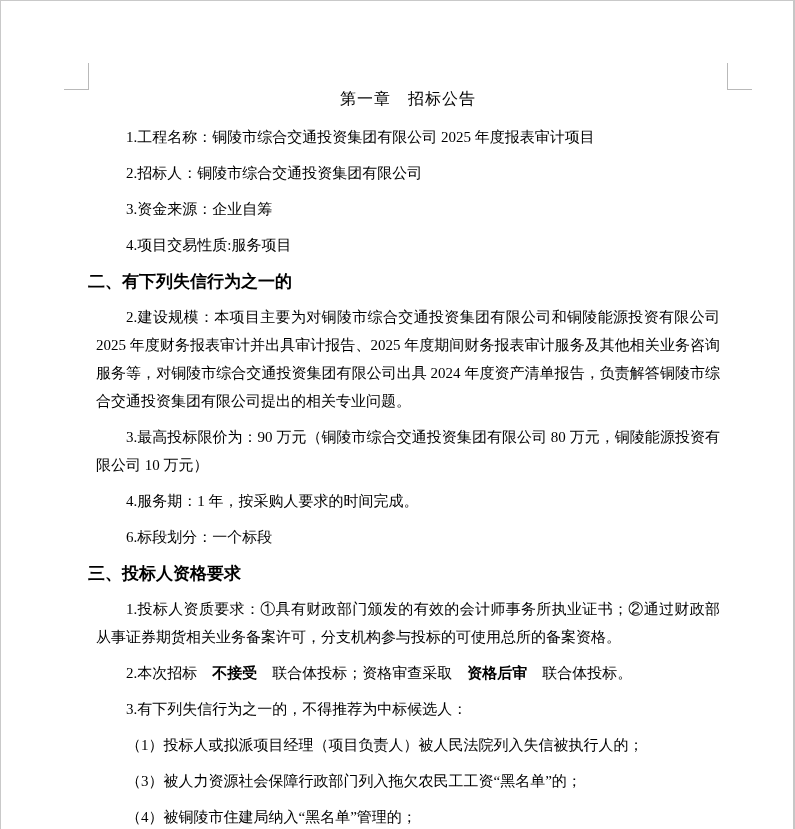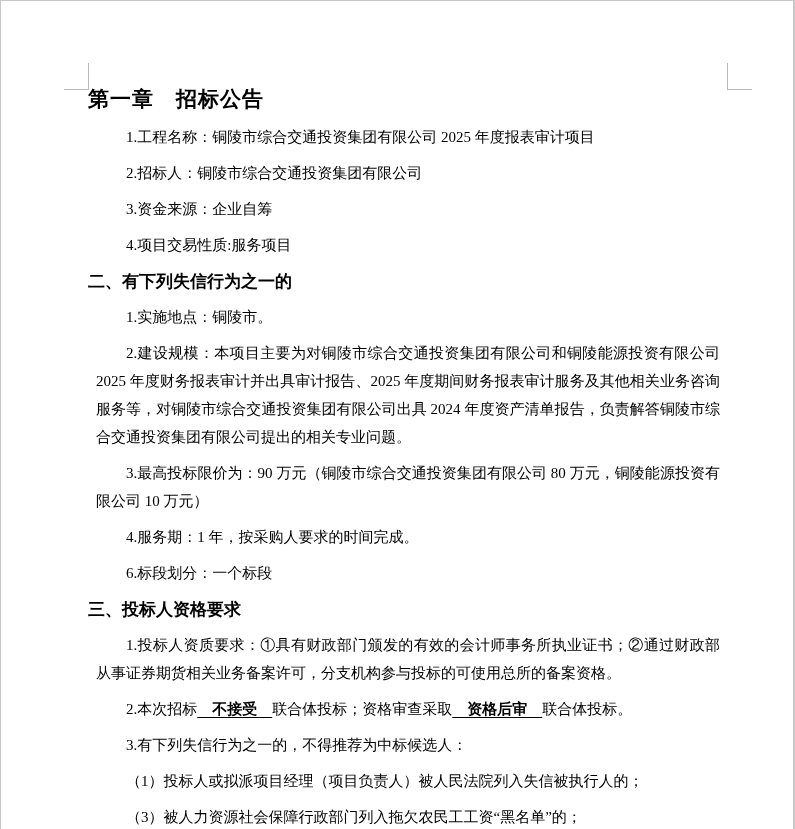--- a/index.html
+++ b/index.html
@@ -36,61 +36,60 @@
     border-left: 1px solid #b9b9b9;
     border-bottom: 1px solid #b9b9b9;
   }
   .content {
     position: absolute;
     left: 87px;
     top: 84px;
     width: 640px;
   }
   .doc-title {
-    font-size: 21px;
-    font-weight: bold;
+    font-size: 16px;
+    font-weight: normal;
+    text-align: center;
     line-height: 28px;
     margin: 0 0 10px 0;
     letter-spacing: 1px;
   }
   .heading {
     font-size: 17px;
     font-weight: bold;
     line-height: 24px;
     margin: 11px 0 9px 0;
   }
   .para {
     font-size: 15px;
     line-height: 28px;
     text-align: justify;
     text-indent: 2em;
     margin: 8px;
   }
   .bu {
     font-weight: bold;
-    text-decoration: underline;
     text-underline-offset: 3px;
     white-space: pre;
   }
 </style>
 </head>
 <body>
 
 <div class="page">
   <div class="boundary-mark left"></div>
   <div class="boundary-mark right"></div>
   <div class="content">
     <h1 class="doc-title">第一章　招标公告</h1>
     <div id="blocks">
         <p class="para">1.工程名称：铜陵市综合交通投资集团有限公司 2025 年度报表审计项目</p>
         <p class="para">2.招标人：铜陵市综合交通投资集团有限公司</p>
         <p class="para">3.资金来源：企业自筹</p>
         <p class="para">4.项目交易性质:服务项目</p>
         <h2 class="heading">二、有下列失信行为之一的</h2>
-        <p class="para">1.实施地点：铜陵市。</p>
         <p class="para">2.建设规模：本项目主要为对铜陵市综合交通投资集团有限公司和铜陵能源投资有限公司 2025 年度财务报表审计并出具审计报告、2025 年度期间财务报表审计服务及其他相关业务咨询服务等，对铜陵市综合交通投资集团有限公司出具 2024 年度资产清单报告，负责解答铜陵市综合交通投资集团有限公司提出的相关专业问题。</p>
         <p class="para">3.最高投标限价为：90 万元（铜陵市综合交通投资集团有限公司 80 万元，铜陵能源投资有限公司 10 万元）</p>
         <p class="para">4.服务期：1 年，按采购人要求的时间完成。</p>
         <p class="para">6.标段划分：一个标段</p>
         <h2 class="heading">三、投标人资格要求</h2>
         <p class="para">1.投标人资质要求：①具有财政部门颁发的有效的会计师事务所执业证书；②通过财政部从事证券期货相关业务备案许可，分支机构参与投标的可使用总所的备案资格。</p>
         <p class="para"><span>2.本次招标</span><span class="bu">　不接受　</span><span>联合体投标；资格审查采取</span><span class="bu">　资格后审　</span><span>联合体投标。</span></p>
         <p class="para">3.有下列失信行为之一的，不得推荐为中标候选人：</p>
         <p class="para">（1）投标人或拟派项目经理（项目负责人）被人民法院列入失信被执行人的；</p>
         <p class="para">（3）被人力资源社会保障行政部门列入拖欠农民工工资“黑名单”的；</p>

